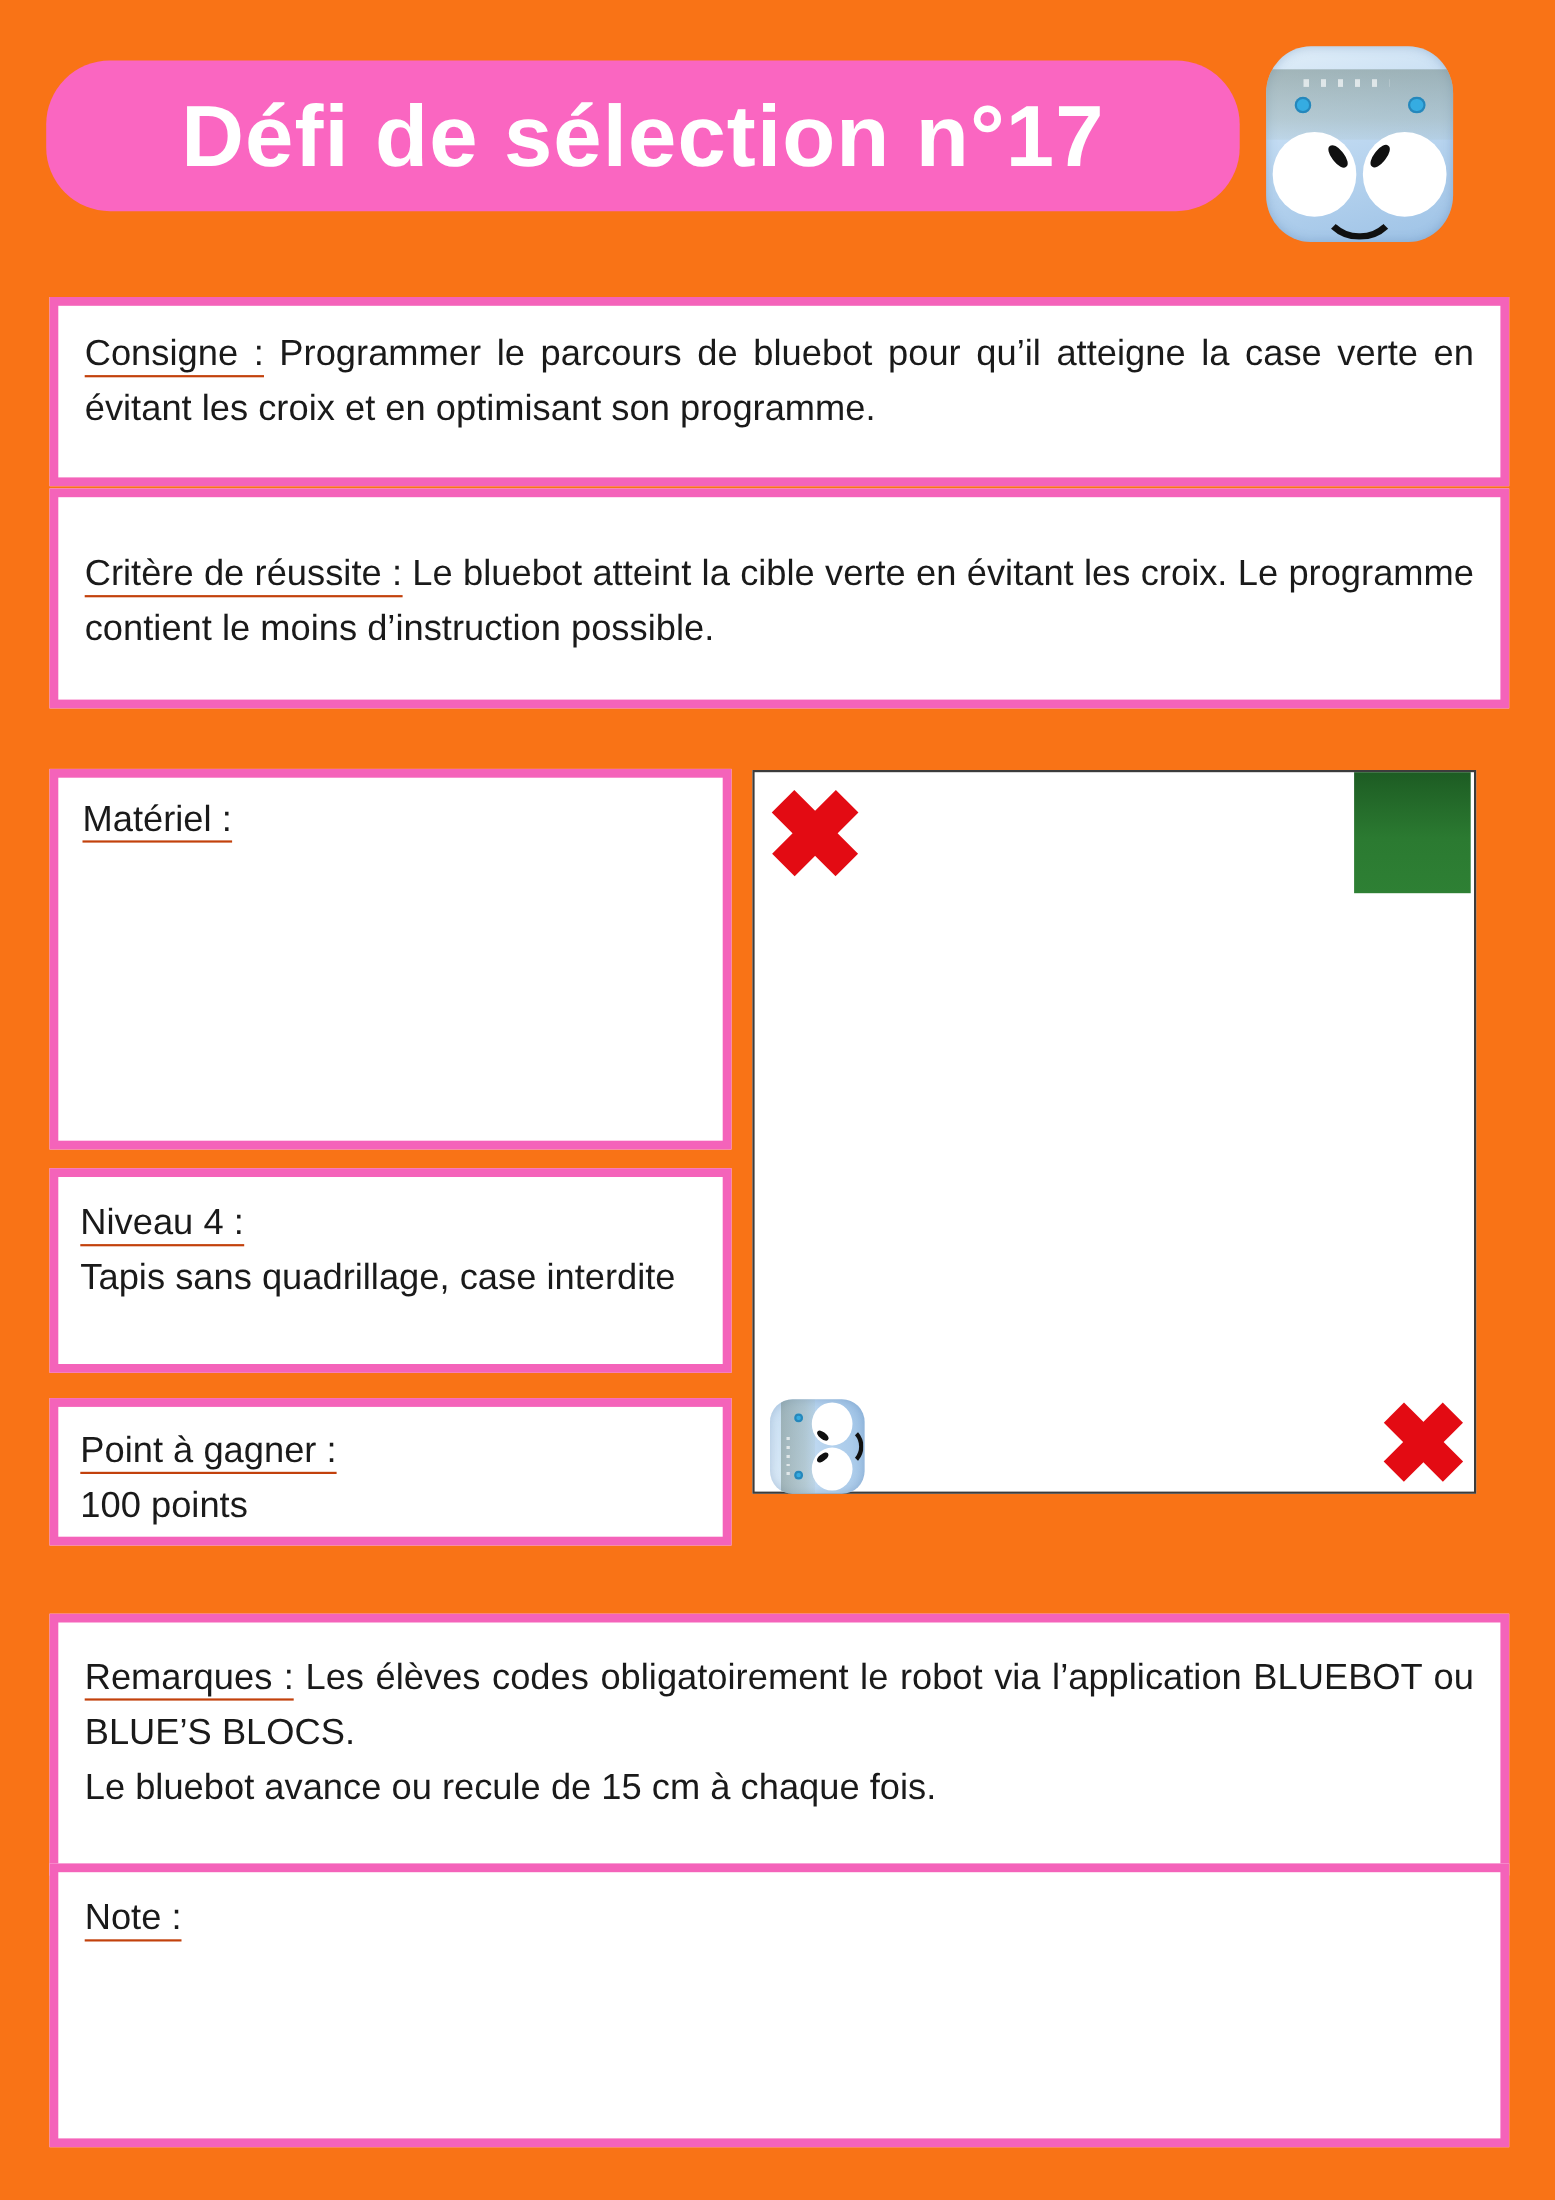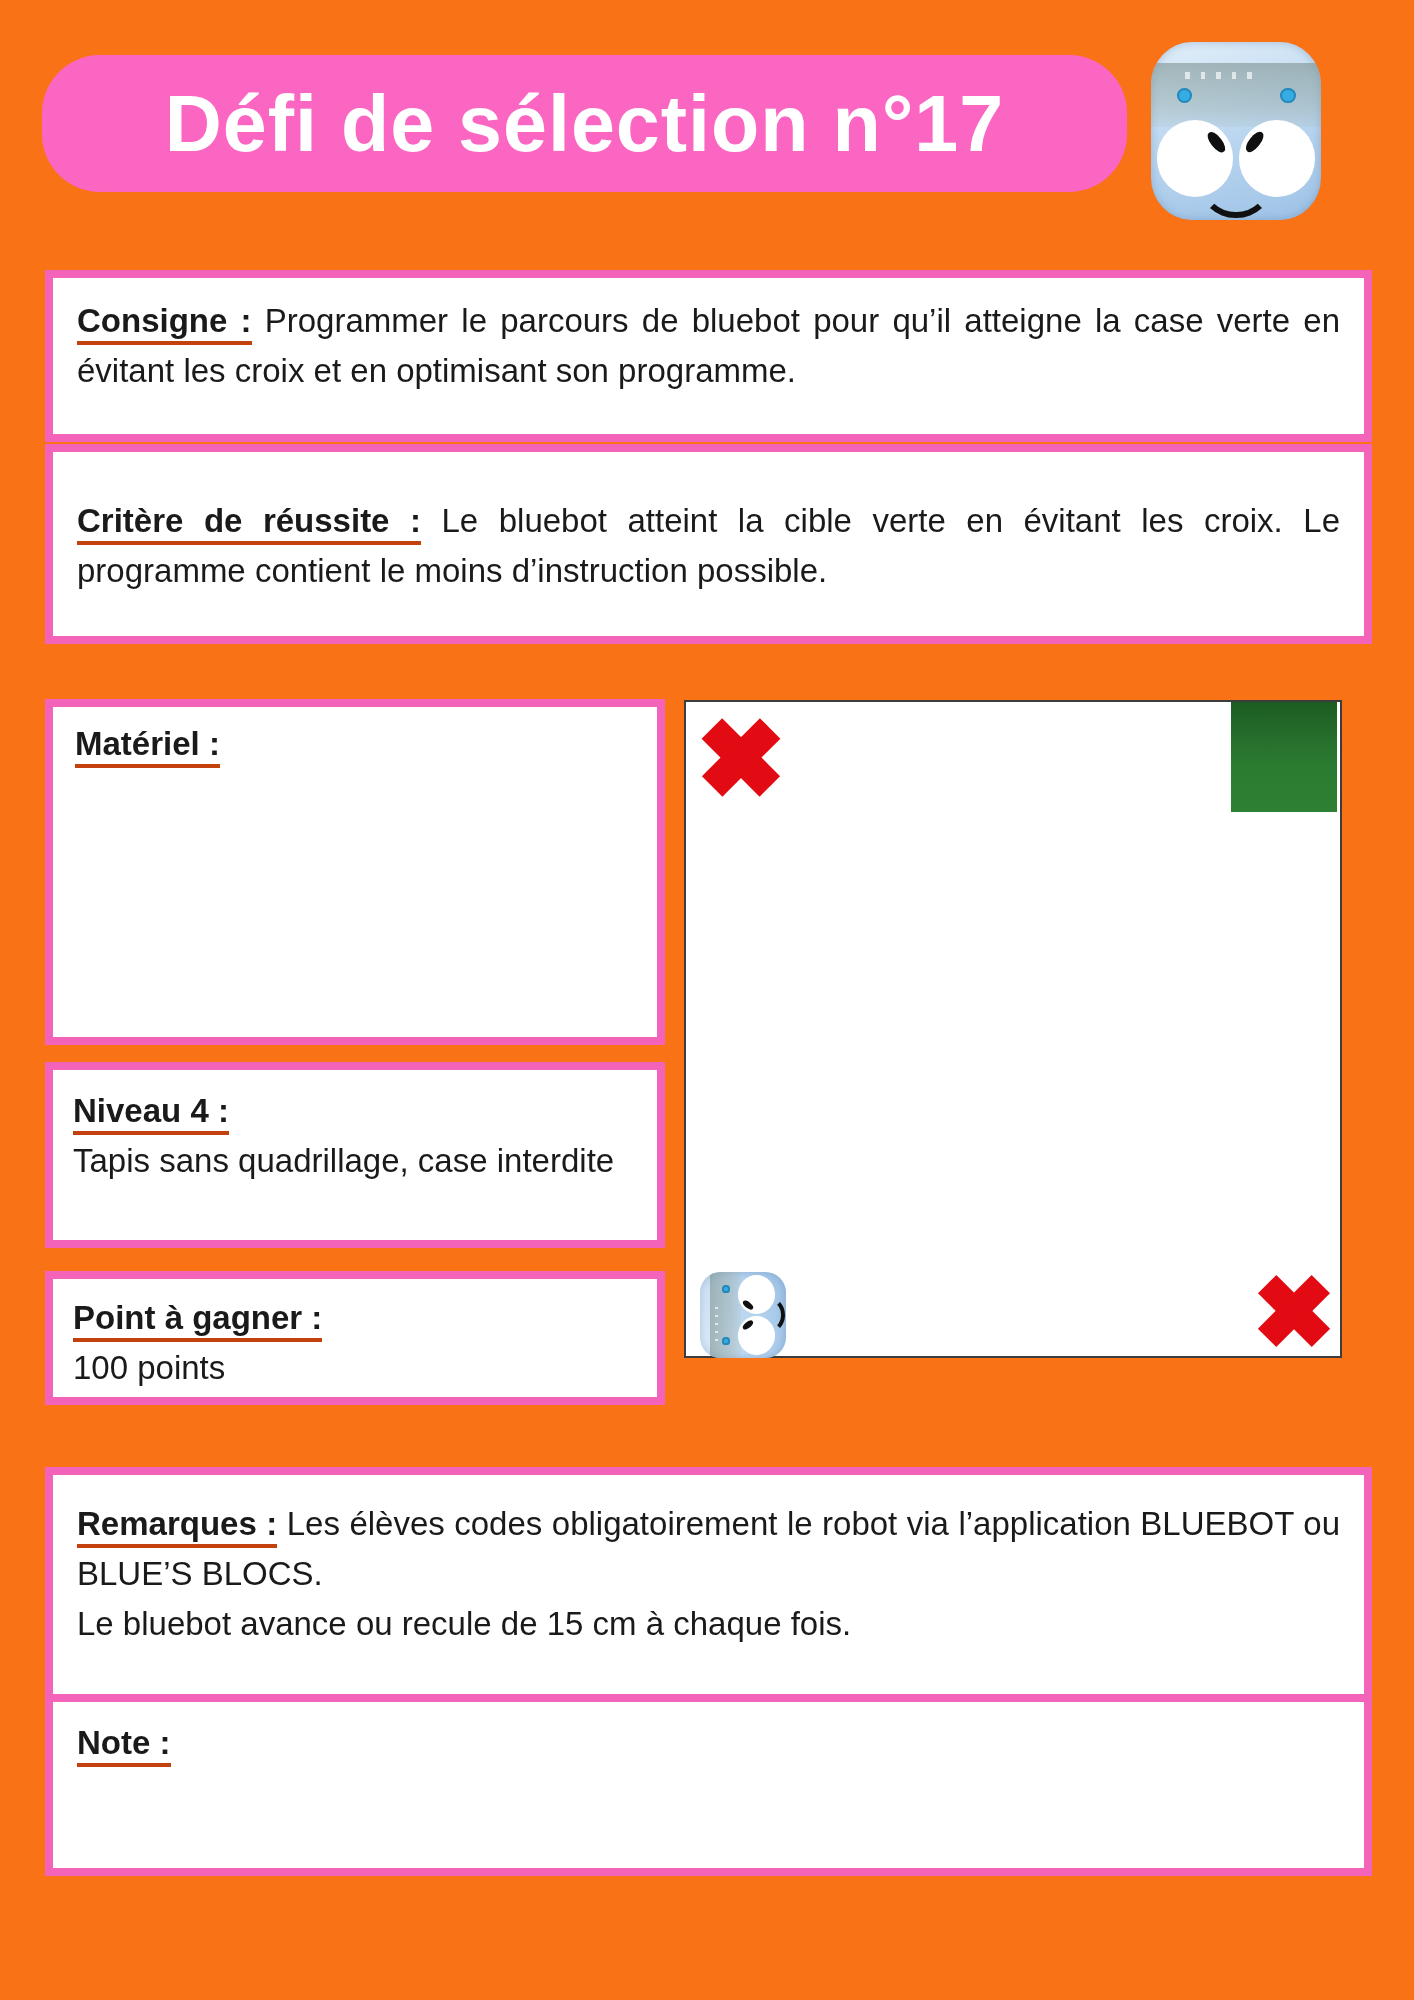--- a/index.html
+++ b/index.html
@@ -60,30 +60,30 @@
   }
   .bot-header { left:1151px; top:42px; width:170px; height:178px; }
   .bot-board  { left:14px;  top:570px; width:86px; height:86px; transform:rotate(-90deg); }
   .bot-board .bb-smile { border-width:4px; }
 
   
   .box {
     position:absolute; background:#ffffff; border:8px solid #f463ba;
   }
   .box p { font-size:33px; line-height:1.52; }
-  .lbl { font-weight:bold; border-bottom:4px solid #c2410c; padding-bottom:2px; }
+  .lbl { font-weight:normal; border-bottom:2px solid #c2410c; padding-bottom:2px; }
   .just { text-align:justify; }
 
   .box-consigne  { left:45px; top:270px;  width:1327px; height:172px; padding:18px 24px; }
   .box-critere   { left:45px; top:444px;  width:1327px; height:200px; padding:44px 24px 0; }
   .box-materiel  { left:45px; top:699px;  width:620px;  height:346px; padding:12px 12px 0 22px; }
   .box-niveau    { left:45px; top:1062px; width:620px;  height:186px; padding:16px 20px; }
   .box-points    { left:45px; top:1271px; width:620px;  height:134px; padding:14px 20px; }
   .box-remarques { left:45px; top:1424px; width:1327px; height:238px; padding:24px 24px;margin-top:43px; }
-  .box-note      { left:45px; top:1694px; width:1327px; height:182px; padding:16px 24px; }
+  .box-note      { left:45px; top:1694px; width:1327px; height:258px; padding:16px 24px; }
 
   .box-materiel ul { list-style:none; margin-top:10px; padding-left:60px; }
   .box-materiel li {
     position:relative; font-size:33px; line-height:1.5; margin-bottom:7px; padding-right:2px;
   }
   .box-materiel li::before {
     content:""; position:absolute; left:-32px; top:0.52em;
     width:12px; height:12px; border-radius:50%; background:#111;
   }
 

